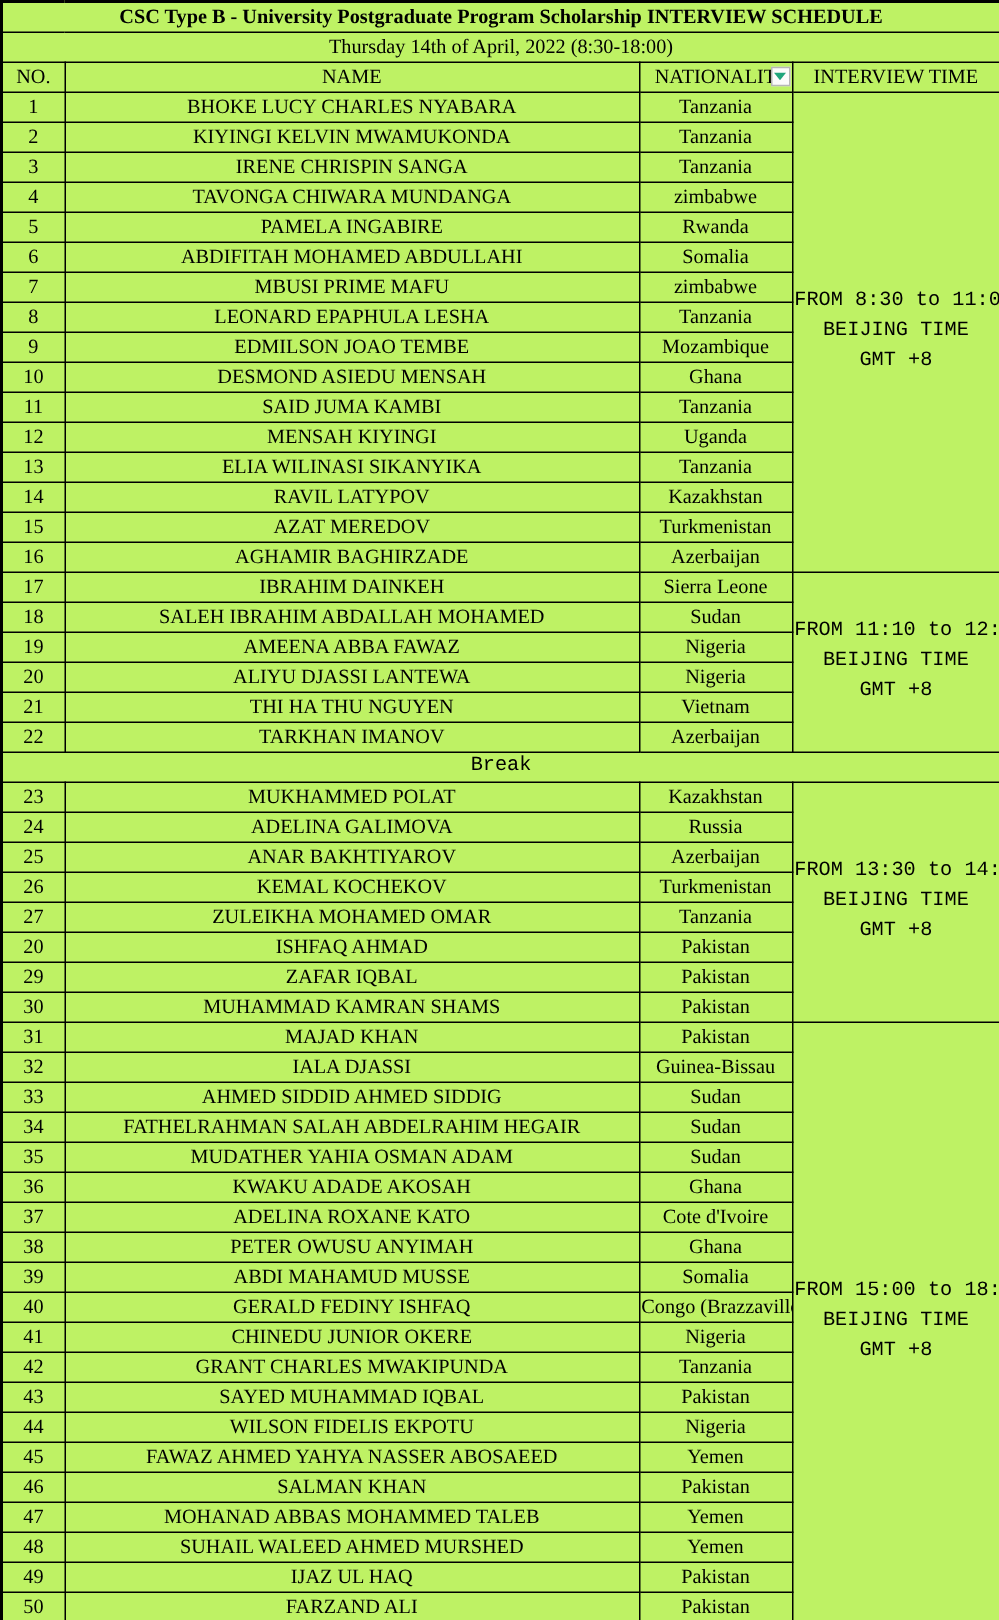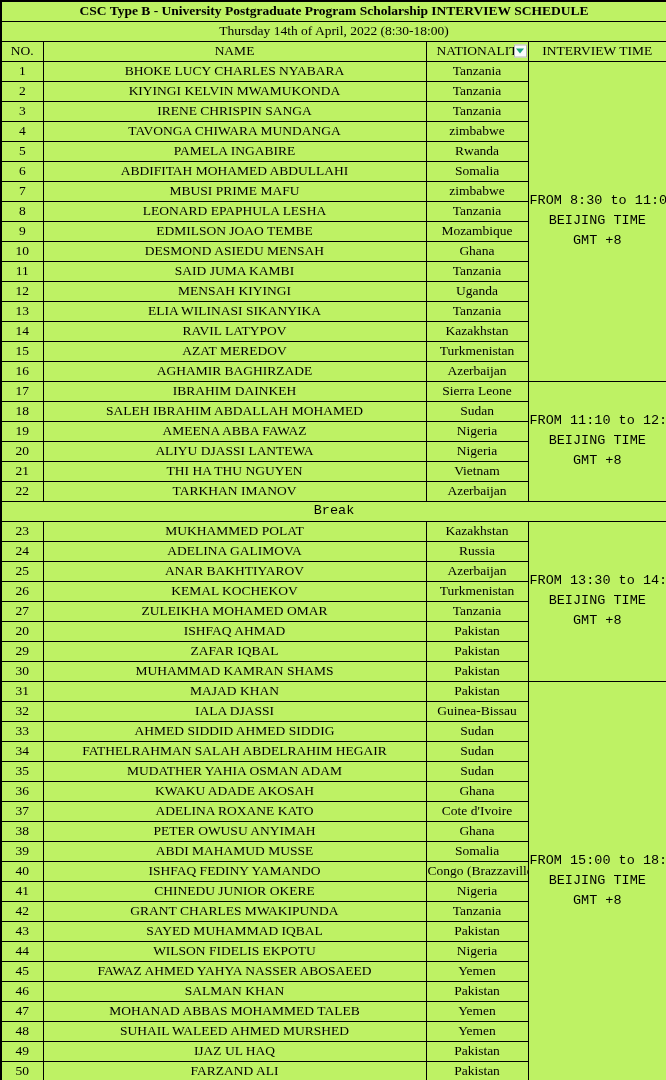--- a/index.html
+++ b/index.html
@@ -316,21 +316,21 @@
           <td class="name-cell">PETER OWUSU ANYIMAH</td>
           <td class="nat-cell">Ghana</td>
         </tr>
         <tr>
           <td class="no-cell">39</td>
           <td class="name-cell">ABDI MAHAMUD MUSSE</td>
           <td class="nat-cell">Somalia</td>
         </tr>
         <tr>
           <td class="no-cell">40</td>
-          <td class="name-cell">ISHFAQ FEDINY YAMANDO</td>
+          <td class="name-cell">GERALD FEDINY ISHFAQ</td>
           <td class="nat-cell">Congo (Brazzaville)</td>
         </tr>
         <tr>
           <td class="no-cell">41</td>
           <td class="name-cell">CHINEDU JUNIOR OKERE</td>
           <td class="nat-cell">Nigeria</td>
         </tr>
         <tr>
           <td class="no-cell">42</td>
           <td class="name-cell">GRANT CHARLES MWAKIPUNDA</td>

